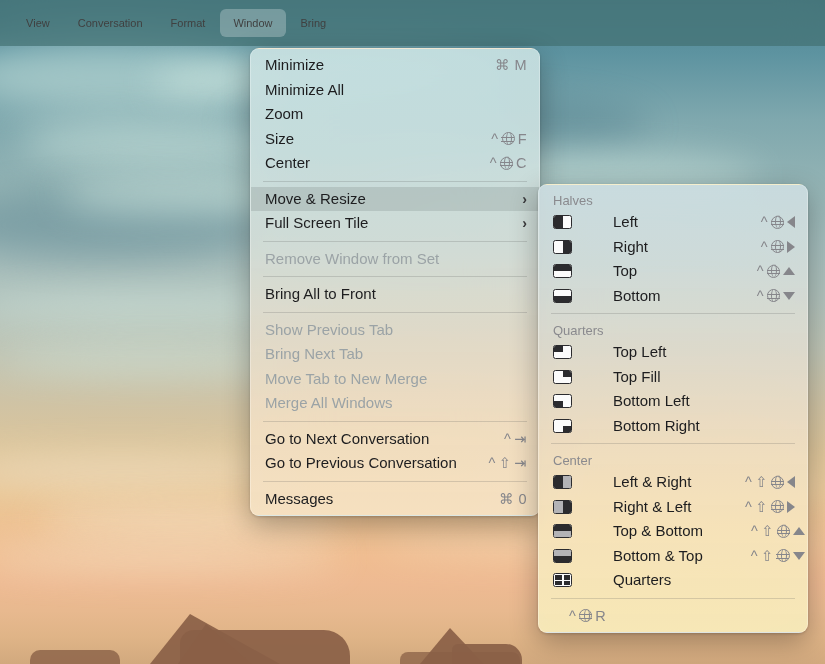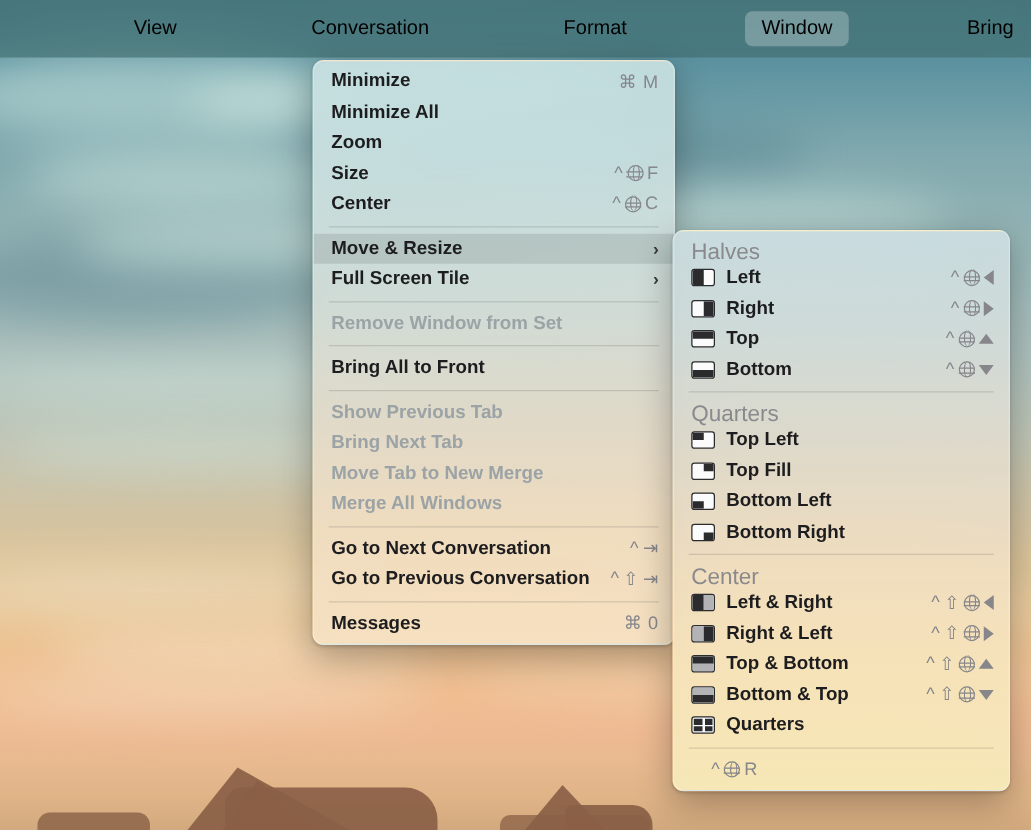--- a/index.html
+++ b/index.html
@@ -48,23 +48,22 @@
   }
 
   
   #menubar {
     position:absolute; top:0; left:0; right:0; height:46px;
     background:rgba(64,110,110,.62);
     backdrop-filter:blur(22px);
     -webkit-backdrop-filter:blur(22px);
     display:flex; align-items:center;
     padding-left:0; z-index:20;
-    font-size:16px;
-    color:#000000;
-    justify-content:space-between;
+    font-size:11px;
+    color:#404040;
   }
   .mb-item {
     padding:4px 13px;
     border-radius:6px;
     margin:0 1px;
     line-height:20px;
     white-space:nowrap;
   }
   .mb-item.first { padding-left:0; margin-left:-5px; }
   .mb-item.active {
@@ -106,22 +105,22 @@
   }
 
   .mi {
     display:flex; align-items:center;
     height:24.5px;
     padding:0 12px 0 14px;
     color:#1d1d1f;
     white-space:nowrap;
     position:relative;
   }
-  .mi.sub { padding-left:14px; }
-  .mi .lbl { flex:1 1 auto; line-height:24.5px;font-weight:bold; }
+  .mi.sub { padding-left:14px;gap:32px; }
+  .mi .lbl { flex:1 1 auto; line-height:24.5px; }
   .mi .key {
     flex:0 0 auto;
     color:#86868b;
     font-size:14.5px;
     letter-spacing:.5px;
     display:flex; align-items:center; gap:3px;
     margin-left:16px;
   }
   .mi.disabled { color:#9ba3a6; }
   .mi.highlight {
@@ -131,21 +130,21 @@
 
   .sep {
     height:1px;
     background:rgba(90,90,90,.22);
     margin:5px 12px;
   }
 
   .grp {
     padding:3px 14px 1px 14px;
     color:#8a8a8e;
-    font-size:18px;
+    font-size:13px;
     height:21px;
     line-height:18px;
   }
 
   
   .kg { display:inline-block; }
   .kg.globe {
     width:13px; height:13px; position:relative;
     border:1.3px solid currentColor; border-radius:50%;
     vertical-align:middle;

